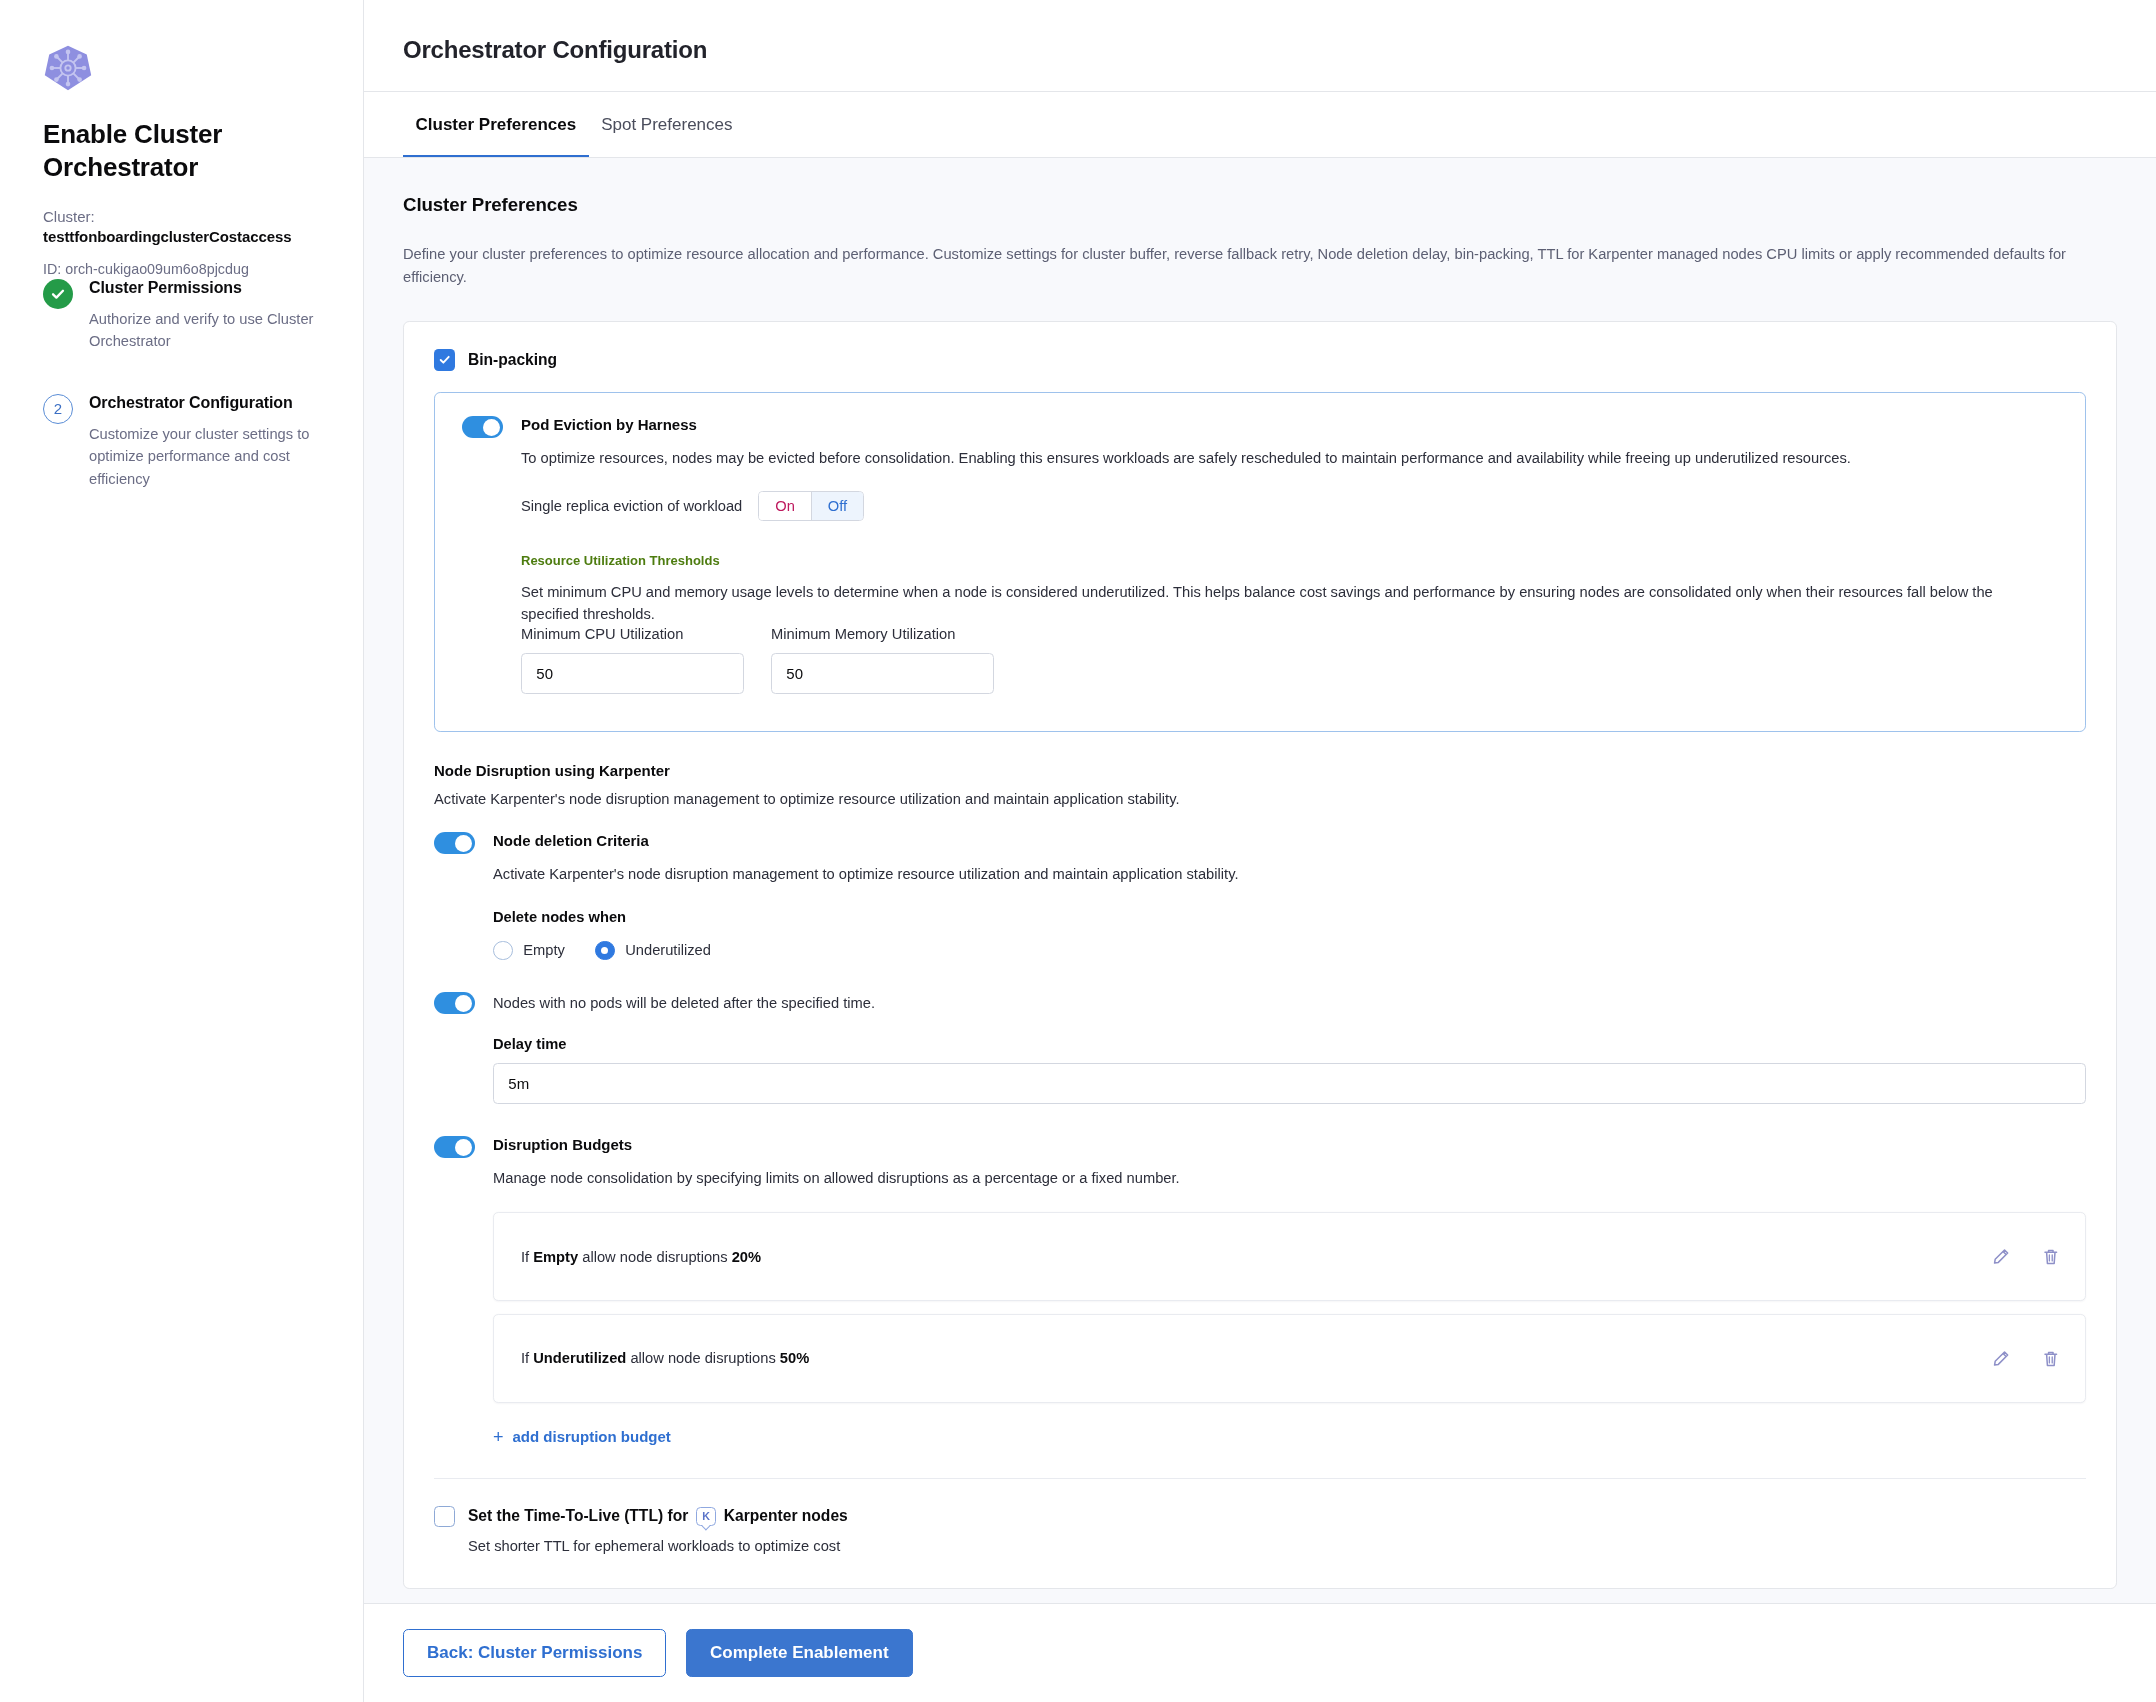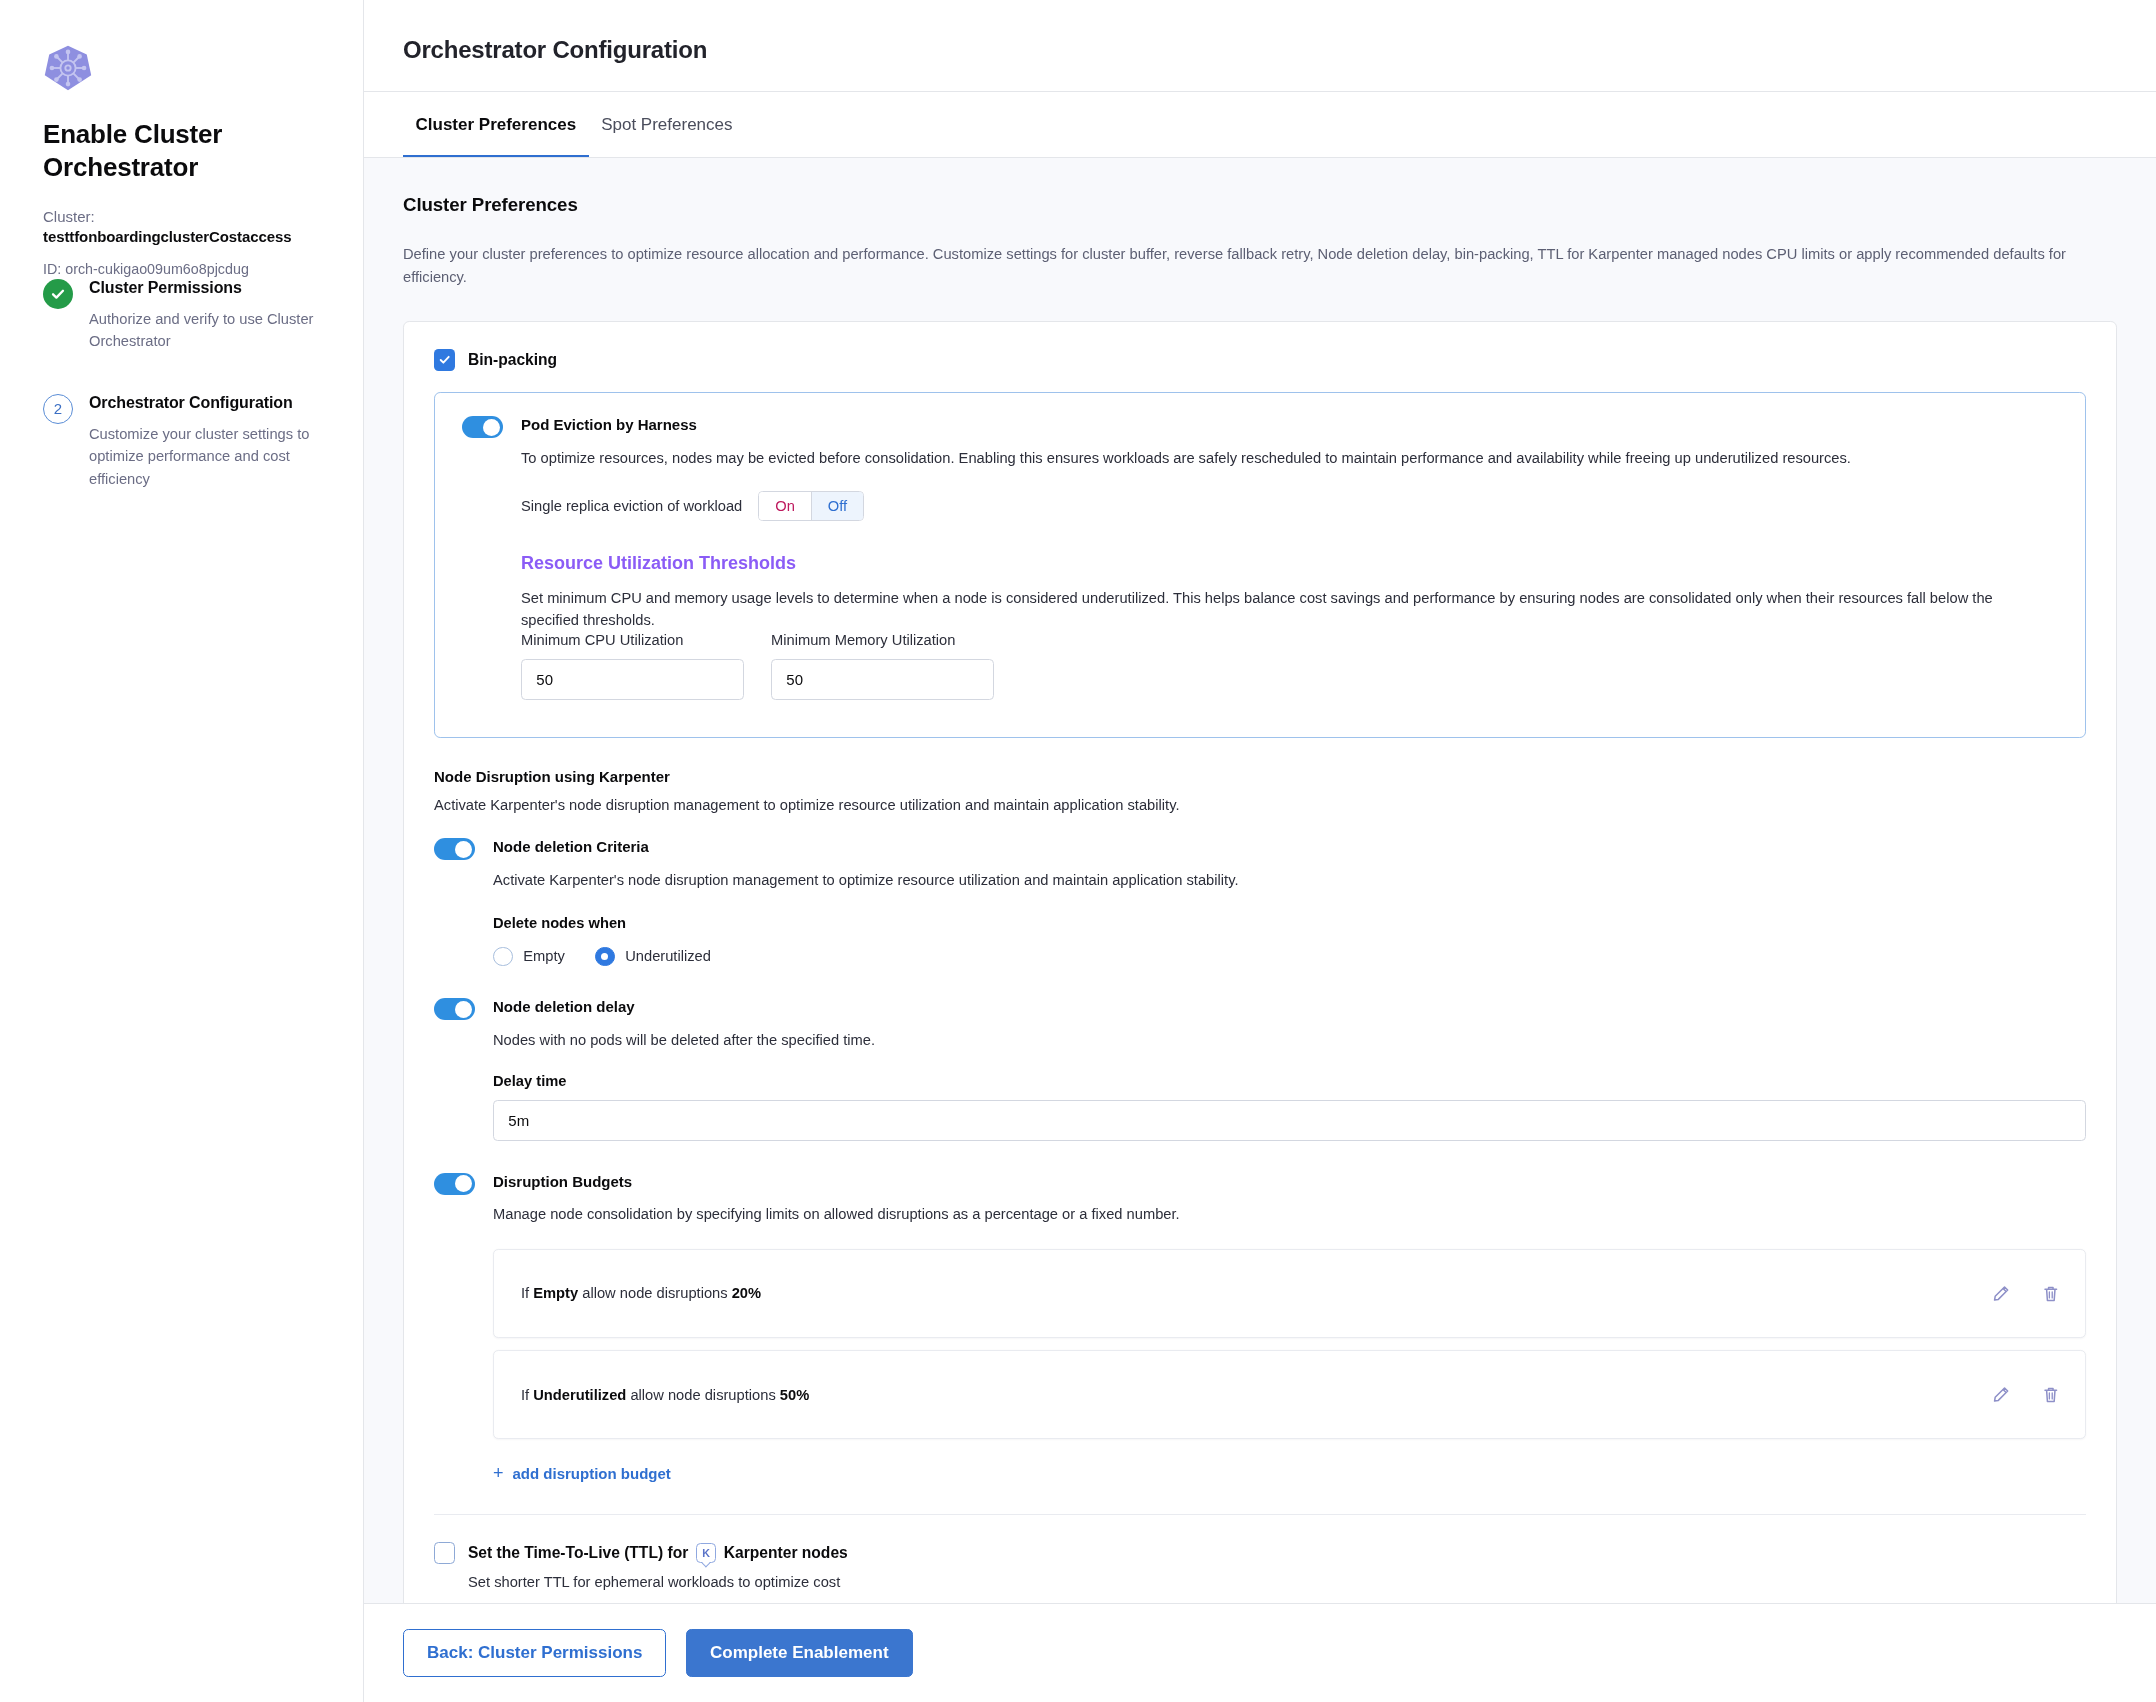--- a/index.html
+++ b/index.html
@@ -121,21 +121,21 @@
   .seg-row { display: flex; align-items: center; gap: 16px; margin-top: 21.4px; }
   .seg-label { font-size: 14.7px; color: #2c2e3a; }
   .seg { display: flex; border: 0.9px solid #d3d7e0; border-radius: 4.5px; overflow: hidden; }
   .seg-item {
     padding: 6.2px 16px; font-size: 14.7px; cursor: pointer; background: #ffffff; color: #be185d;
   }
   .seg-item.sel { background: #edf4fd; color: #2f6fd0; }
   .seg-item + .seg-item { border-left: 0.9px solid #d3d7e0; }
 
   .sub-block { margin-top: 30px; }
-  .sub-title { font-size: 18px; font-weight: 700; color: #8b5cf6; margin-bottom: 12.5px; margin-top: 32px; }
+  .sub-title { font-size: 13px; font-weight: 700; color: #4d7c0f; margin-bottom: 12.5px; margin-top: 32px; }
   .sub-desc { font-size: 14.7px; color: #2c2e3a; line-height: 1.55; max-width: 1533px; }
 
   .fields { display: flex; gap: 27px; }
   .field-label { font-size: 14.7px; color: #2c2e3a; margin-bottom: 10.7px; }
   .txt {
     width: 223px; height: 41px; border: 0.9px solid #d3d7e0; border-radius: 4.5px;
     padding: 0 14.3px; font-size: 15px; color: #0b0b0d; background: #ffffff;
     font-family: "Liberation Sans", sans-serif;
   }
   .txt.wide { width: 100%; }
@@ -360,21 +360,20 @@
             </div>
           </div>
         </div>
 
         <div class="group">
           <div class="tgl-row">
             <div class="toggle">
                 <div class="knob"></div>
               </div>
             <div class="tgl-body">
-              <div class="tgl-title">Node deletion delay</div>
               <div class="tgl-desc">Nodes with no pods will be deleted after the specified time.</div>
               <div class="field-label" style="margin-top:21.4px;font-weight:700;color:#0b0b0d;">Delay time</div>
               <input class="txt wide" value="5m" style="">
             </div>
           </div>
         </div>
 
         <div class="group">
           <div class="tgl-row">
             <div class="toggle">

